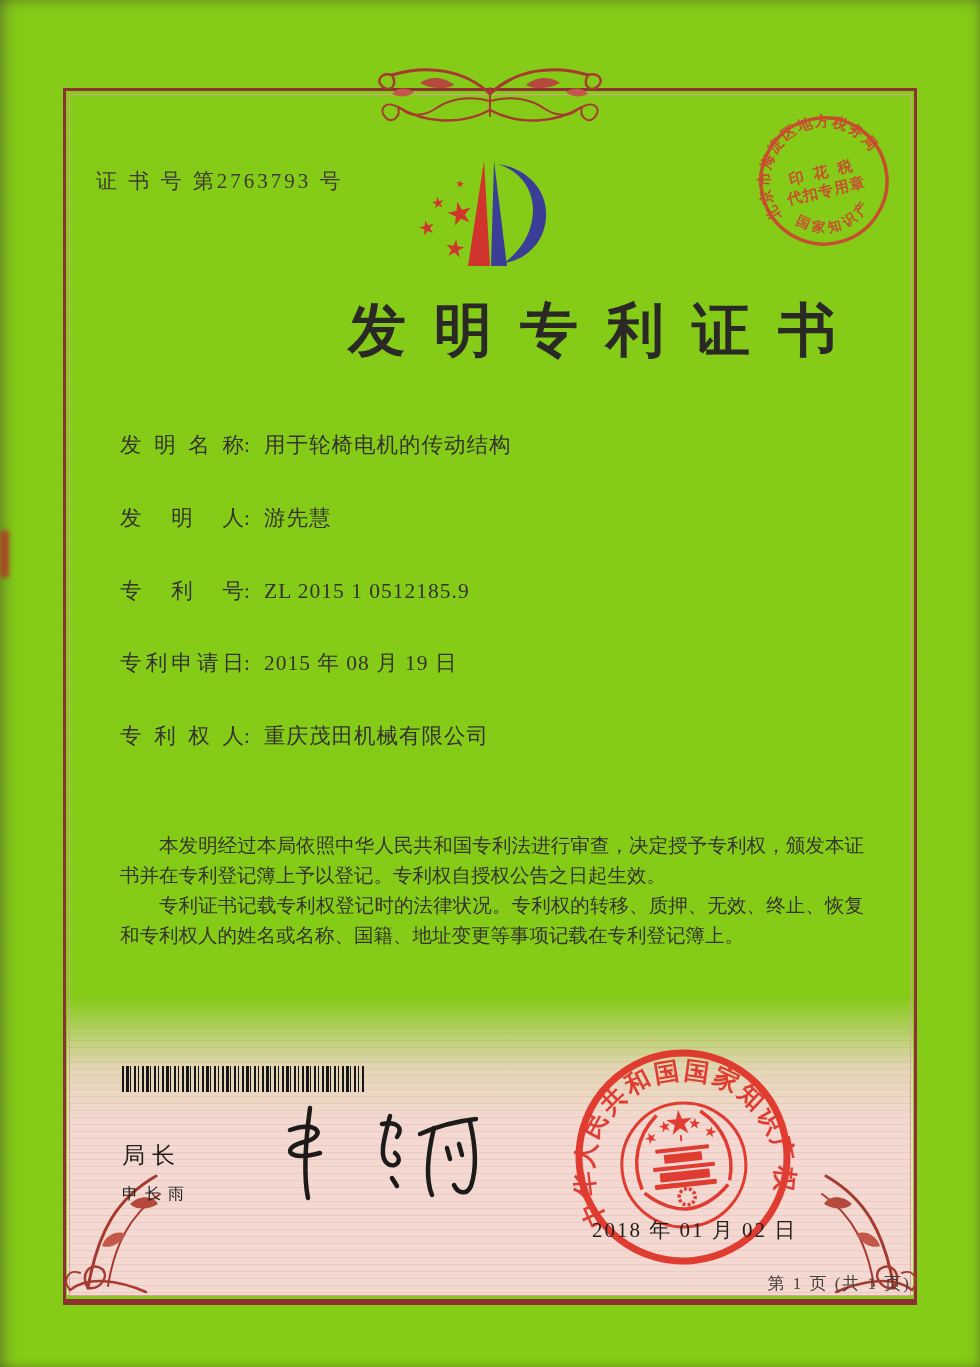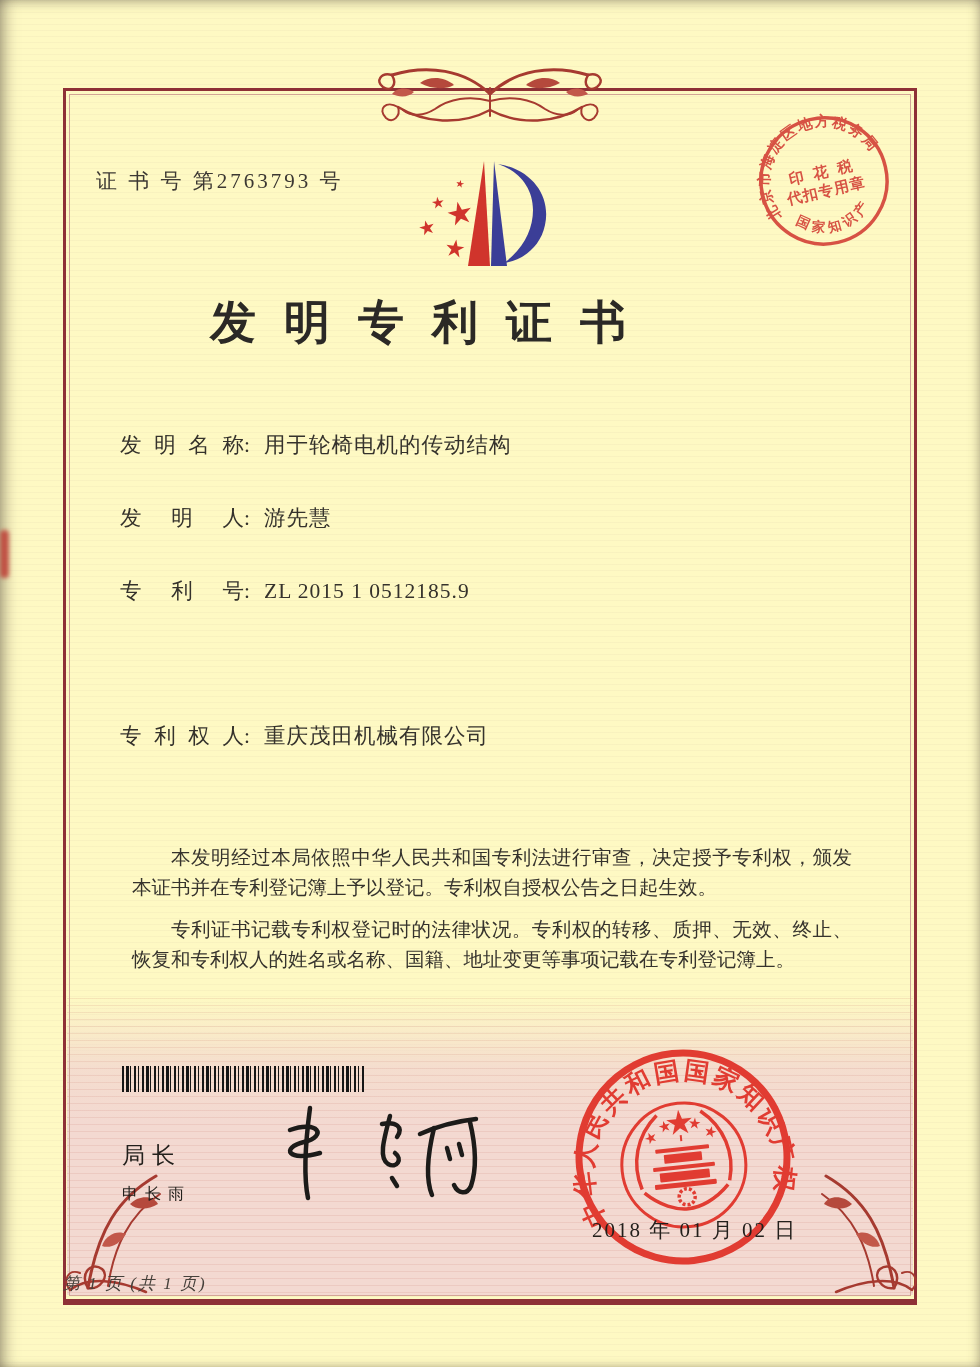--- a/index.html
+++ b/index.html
@@ -1,57 +1,57 @@
 <!DOCTYPE html>
 <html><head>
 <meta charset="utf-8">
 <style>
   html,body{margin:0;padding:0;background:#8f8a83;}
   .page{
     position:relative;width:980px;height:1367px;margin:0 auto;overflow:hidden;
-    background:#fef9c3;
+    background:#84cc16;
     font-family:"Liberation Serif","DejaVu Serif",serif;color:#33302b;
     box-shadow:inset 12px 0 16px -9px rgba(70,60,52,.55),
                inset -9px 0 12px -8px rgba(70,60,52,.4),
                inset 0 9px 14px -9px rgba(70,60,52,.4),
                inset 0 -7px 10px -8px rgba(70,60,52,.35);
   }
   .page::before{content:"";position:absolute;inset:0;pointer-events:none;
     background:repeating-linear-gradient(180deg,rgba(172,148,138,.07) 0 1px,rgba(0,0,0,0) 1px 6px);}
   .pink-zone{position:absolute;left:67px;top:998px;width:846px;height:297px;
     background:
       repeating-linear-gradient(180deg,rgba(201,122,110,.16) 0 1px,rgba(0,0,0,0) 1px 7px),
       linear-gradient(180deg,rgba(243,216,208,0) 0,rgba(243,216,208,.85) 70px,#f3d9d1 125px);}
   .frame{position:absolute;left:63px;top:88px;width:848px;height:1208px;
     border:3px solid #8e3036;border-bottom-width:6px;pointer-events:none;}
   .frame-inner{position:absolute;inset:3px;border:1px solid #d2a496;}
   .cert-no{position:absolute;left:96px;top:167px;font-size:21px;letter-spacing:3px;color:#3c3833;}
   .logo{position:absolute;left:408px;top:150px;}
-  .title{position:absolute;left:0;width:864px;top:292px;text-align:center;
-    font-size:46px;font-weight:700;letter-spacing:28px;color:#2b2926;white-space:nowrap;}
+  .title{position:absolute;left:0;width:864px;top:292px;text-align:right;
+    font-size:58px;font-weight:700;letter-spacing:28px;color:#2b2926;white-space:nowrap;}
   .field{position:absolute;left:120px;font-size:21.5px;white-space:nowrap;color:#35322c;}
   .flabel{display:inline-block;width:124px;text-align:justify;text-align-last:justify;}
   .fcolon{display:inline-block;width:20px;}
   .fvalue{letter-spacing:1px;text-align:right;}
   .body-text{position:absolute;left:120px;width:744px;top:831px;font-size:19.5px;
     line-height:30px;text-align:justify;color:#36332d;}
-  .body-text p{margin:12px;text-indent:2em;}
+  .body-text p{margin:0;text-indent:2em;}
   .barcode{position:absolute;left:122px;top:1066px;width:242px;height:26px;
     background:repeating-linear-gradient(90deg,
       #161616 0 2px,transparent 2px 4px,#161616 4px 7px,transparent 7px 8px,
       #161616 8px 9px,transparent 9px 12px,#161616 12px 14px,transparent 14px 16px,
       #161616 16px 17px,transparent 17px 20px);}
   .sig-title{position:absolute;left:122px;top:1140px;font-size:23px;letter-spacing:7px;color:#23201c;}
   .sig-name{position:absolute;left:122px;top:1184px;font-size:16px;letter-spacing:7px;color:#23201c;}
   .signature-svg{position:absolute;left:262px;top:1098px;}
   .seal-svg{position:absolute;left:566px;top:1040px;}
   .seal-date{position:absolute;left:592px;top:1216px;font-size:21px;letter-spacing:2px;color:#221f1b;}
   .tax-stamp{position:absolute;left:753px;top:110px;}
-  .footer{position:absolute;left:63px;width:848px;top:1272px;text-align:left;
-    font-size:17px;color:#46413b;letter-spacing:2px;font-style:italic;}
+  .footer{position:absolute;left:63px;width:848px;top:1272px;text-align:right;
+    font-size:17px;color:#46413b;letter-spacing:2px;}
   .top-ornament{position:absolute;left:330px;top:54px;}
   .corner-left{position:absolute;left:56px;top:1168px;}
   .corner-right{position:absolute;left:814px;top:1168px;transform:scaleX(-1);}
   .edge-artifact{position:absolute;left:0;top:530px;width:9px;height:48px;
     background:rgba(186,42,38,.75);filter:blur(2px);border-radius:4px;}
   .stamp-text{font-family:"Liberation Serif","DejaVu Serif",serif;font-weight:700;}
 </style>
 </head>
 <body>
 
@@ -146,20 +146,23 @@
   <div class="title">发明专利证书</div>
 
   <div class="field" style="top:430px">
     <span class="flabel">发明名称</span><span class="fcolon">:</span><span class="fvalue">用于轮椅电机的传动结构</span>
   </div>
   <div class="field" style="top:503px">
     <span class="flabel">发明人</span><span class="fcolon">:</span><span class="fvalue">游先慧</span>
   </div>
   <div class="field" style="top:576px">
     <span class="flabel">专利号</span><span class="fcolon">:</span><span class="fvalue">ZL 2015 1 0512185.9</span>
+  </div>
+  <div class="field" style="top:648px">
+    <span class="flabel">专利申请日</span><span class="fcolon">:</span><span class="fvalue">2015 年 08 月 19 日</span>
   </div>
   <div class="field" style="top:721px">
     <span class="flabel">专利权人</span><span class="fcolon">:</span><span class="fvalue">重庆茂田机械有限公司</span>
   </div>
 
   <div class="body-text">
     <p>本发明经过本局依照中华人民共和国专利法进行审查，决定授予专利权，颁发本证书并在专利登记簿上予以登记。专利权自授权公告之日起生效。</p>
     <p>专利证书记载专利权登记时的法律状况。专利权的转移、质押、无效、终止、恢复和专利权人的姓名或名称、国籍、地址变更等事项记载在专利登记簿上。</p>
   </div>
 

